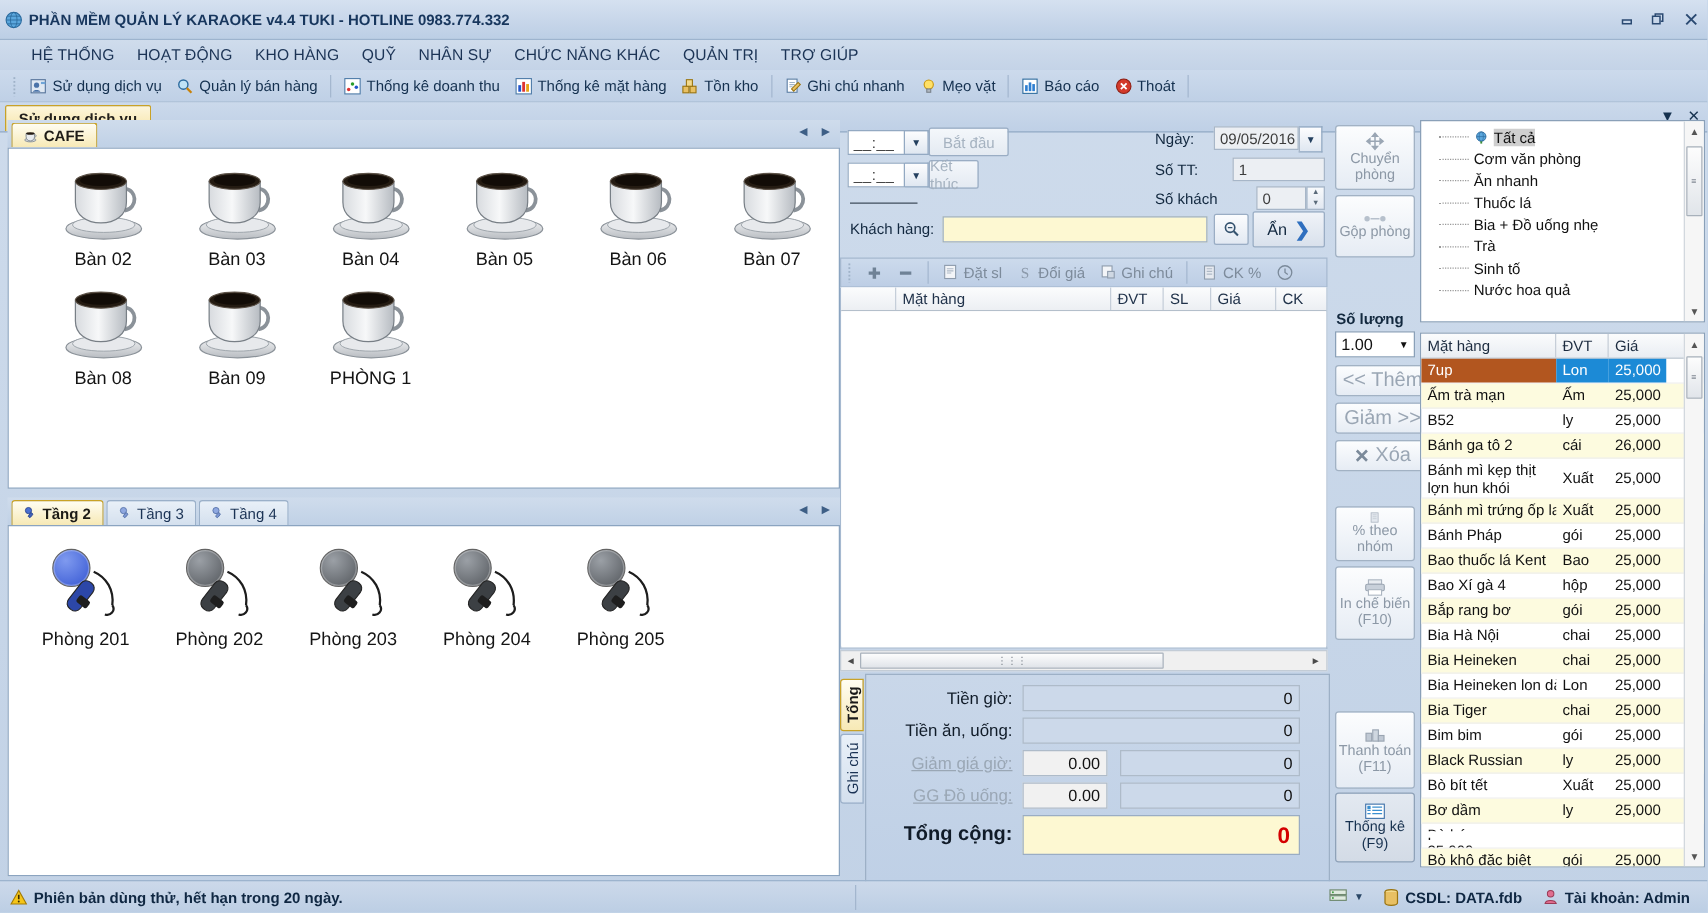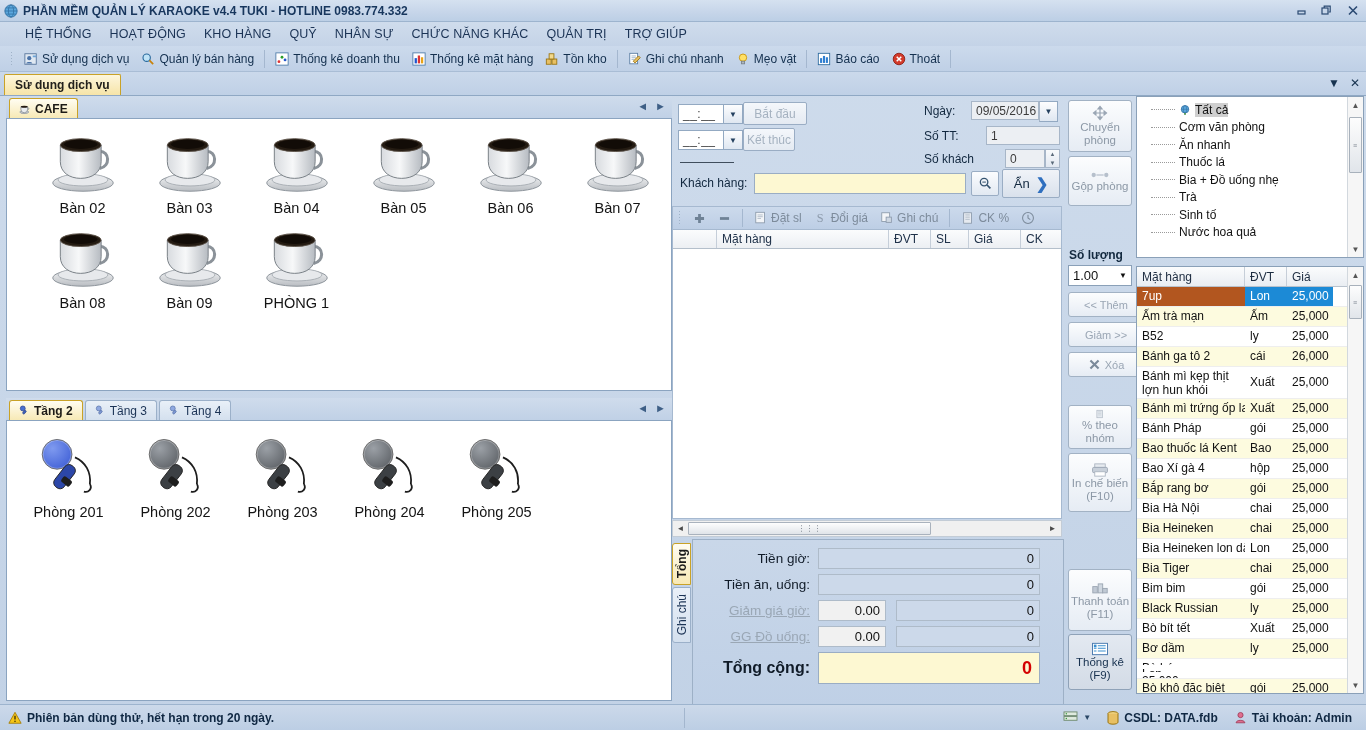--- a/index.html
+++ b/index.html
@@ -13,21 +13,21 @@
     background: #c3d4e8;
   }
   #app {
     position: relative;
     width: 1366px; height: 730px;
     background: linear-gradient(to bottom,#cfdcec 0%,#c2d2e6 100%);
   }
 
   
   .titlebar {
-    height: 22px;
+    height: 32px;
     background: linear-gradient(to bottom,#d5e1f0 0%,#c6d5e9 60%,#bccfe5 100%);
     display: flex; align-items: center;
     border-bottom: 1px solid #9db4ce;
     padding-left: 4px;
   }
   .titlebar .globe {
     width: 14px; height: 14px; margin-right: 5px;
     flex: 0 0 auto;
   }
   .titlebar .title {
@@ -227,21 +227,21 @@
   }
   .bigbtn.enabled { color:#17314f; }
   .bigbtn.pressed {
     background: linear-gradient(to bottom,#e3e9f1,#d3dbe6);
     border-color:#8fa2b8;
   }
   .smbtn {
     width:76px; height:25px; border:1px solid #a2b2c4; border-radius:3px;
     background: linear-gradient(to bottom,#fcfdfe,#e6ecf4);
     display:flex; align-items:center; justify-content:center;
-    font-size:11px; color:#9aa6b4; gap:4px;
+    font-size:16px; color:#9aa6b4; gap:4px;
   }
 
   
   .rightcol { position:absolute; left:1136px; top:2px; width:228px; height:605px; }
   .searchrow { display:flex; align-items:center; gap:6px; }
   .searchinput { flex:1; height:21px; background:#fff; border:1px solid #8aa0b8; }
 
   .treebox { background:#fff; border:1px solid #8aa0b8; position:relative; overflow:hidden; }
   .treerow { display:flex; align-items:center; height:17.5px; padding-left:14px; font-size:12px; color:#111; }
   .treerow .dots {
@@ -786,21 +786,21 @@
         <div class="ctl-row" style="position:absolute;left:6px;top:8px;">
           <div class="timebox">__:__</div>
           <div class="ddbtn">▼</div>
         </div>
         <div class="btn disabled" style="position:absolute;left:71px;top:6px;width:64px;height:23px;">Bắt đầu</div>
 
         <div class="ctl-row" style="position:absolute;left:6px;top:34px;">
           <div class="timebox">__:__</div>
           <div class="ddbtn">▼</div>
         </div>
-        <div class="btn disabled" style="position:absolute;left:71px;top:32px;width:52px;height:23px;">Kết thúc</div>
+        <div class="btn disabled" style="position:absolute;left:71px;top:32px;width:40px;height:23px;">Kết thúc</div>
 
         <div style="position:absolute;left:8px;top:66px;width:54px;height:1px;background:#3f4d5c;"></div>
 
         <div class="lbl" style="position:absolute;left:8px;top:80px;">Khách hàng:</div>
         <div class="yellowfield" style="position:absolute;left:82px;top:77px;width:212px;"></div>
         <div class="btn" style="position:absolute;left:299px;top:75px;width:28px;height:25px;">
           <svg width="15" height="15" viewBox="0 0 16 16">
             <circle cx="6.5" cy="6.5" r="4" fill="none" stroke="#35536f" stroke-width="1.4"></circle>
             <path d="M4.6 6.5h3.8" stroke="#35536f" stroke-width="1.1"></path>
             <path d="M9.6 9.6l3.6 3.6" stroke="#35536f" stroke-width="1.8"></path>

